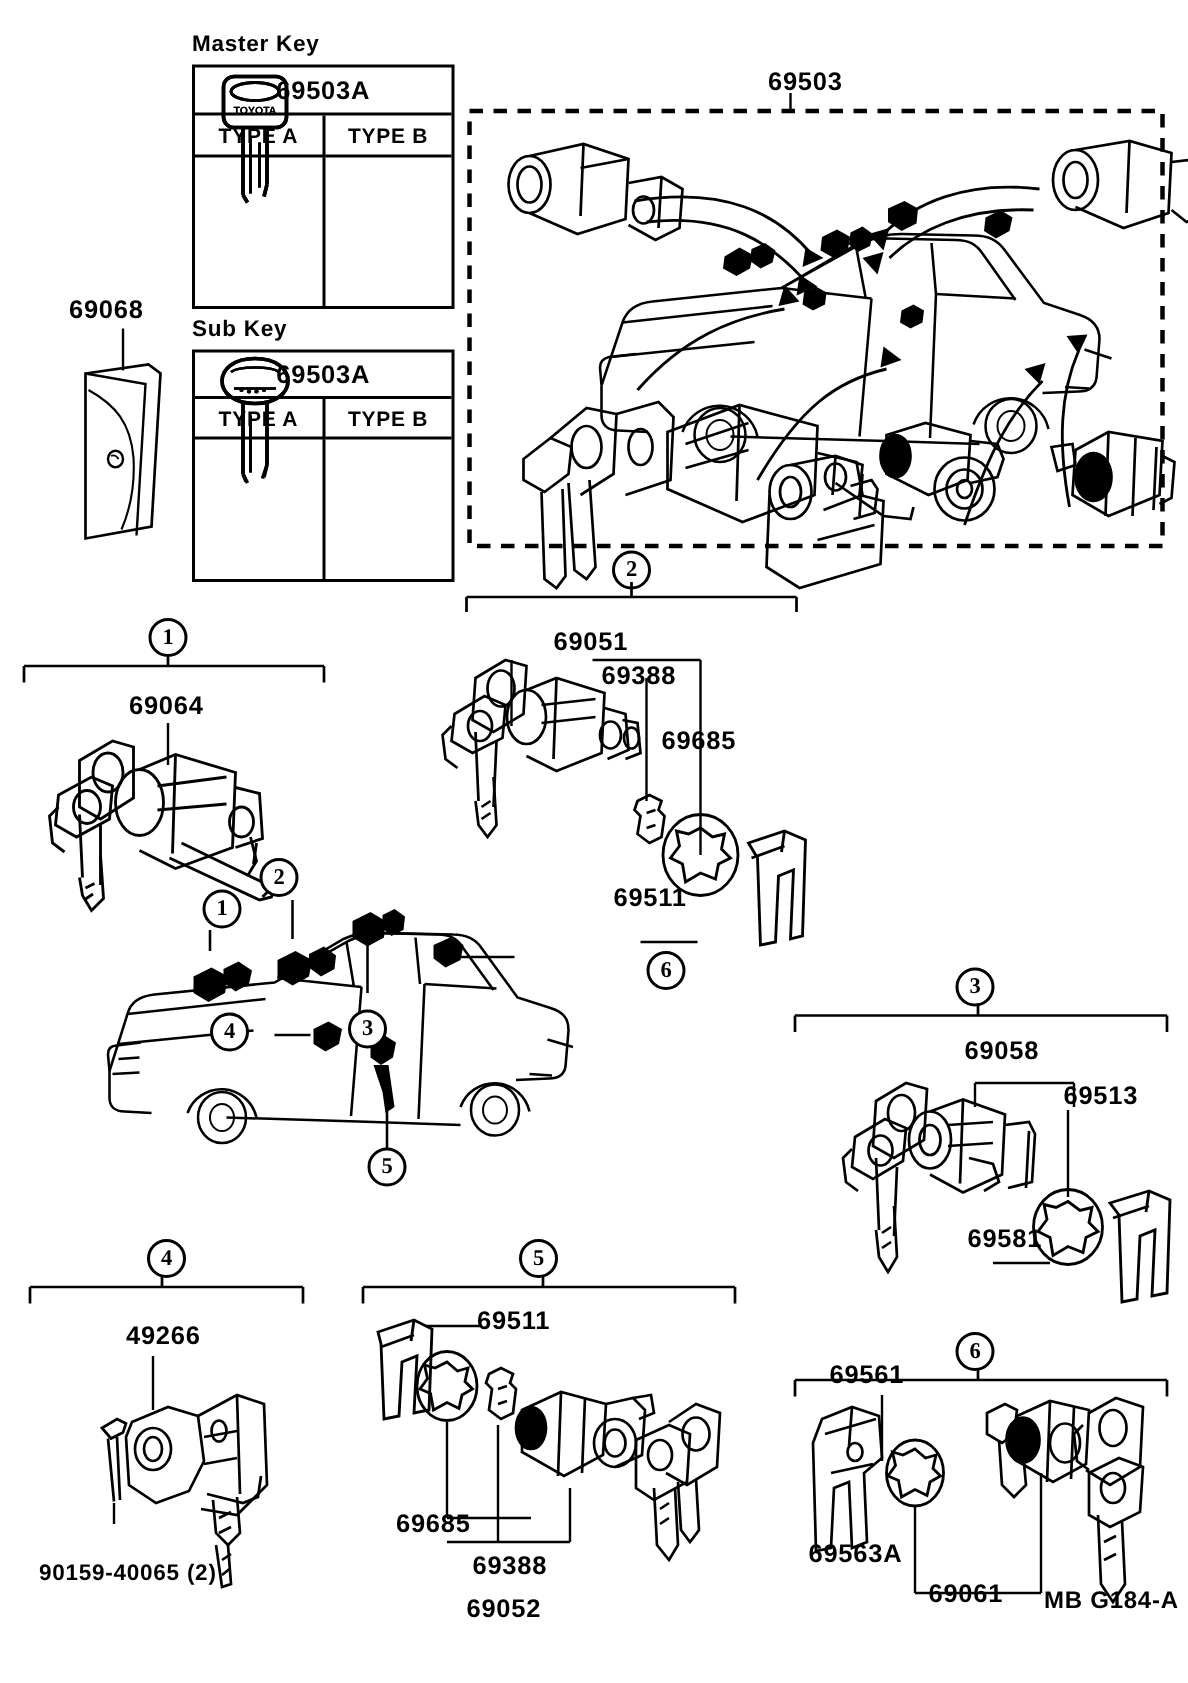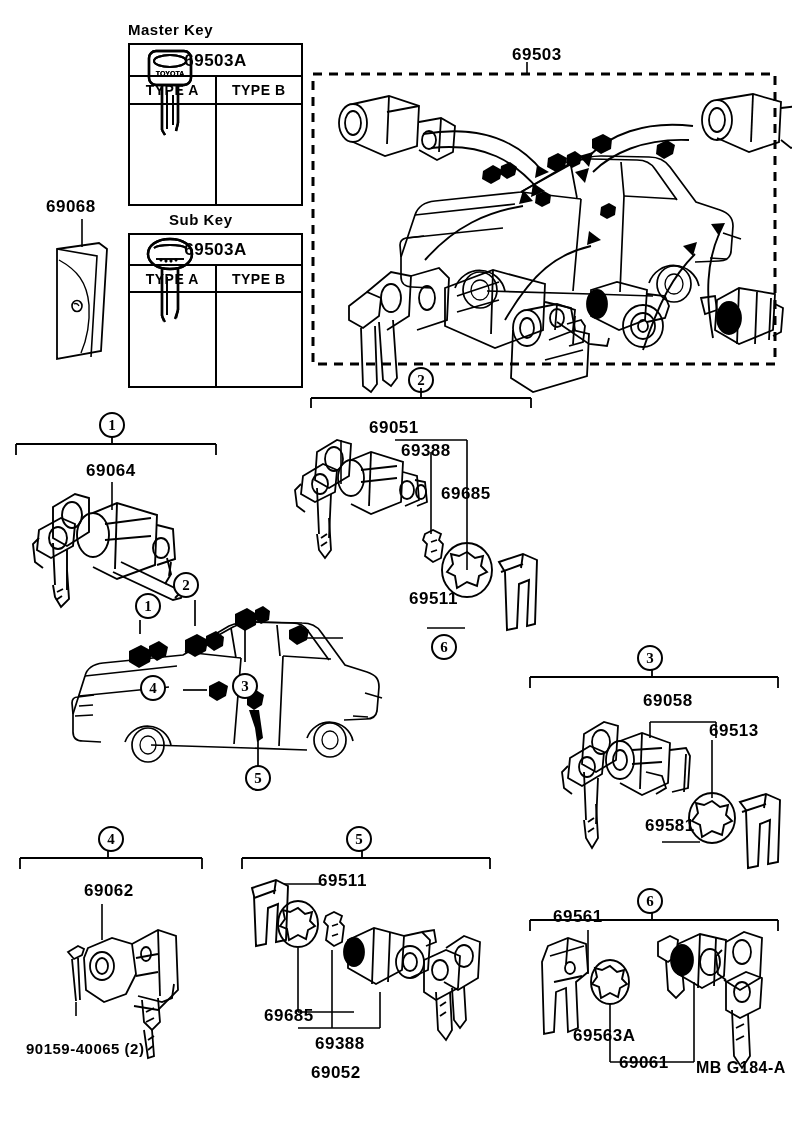--- a/index.html
+++ b/index.html
@@ -80,21 +80,21 @@
           <ellipse class="ln" stroke-width="2" cx="40" cy="16" rx="16" ry="6"></ellipse>
           <text x="40" y="31" text-anchor="middle" font-size="7" font-weight="bold" font-family="Liberation Sans, sans-serif">TOYOTA</text>
           <path class="ln" stroke-width="2.4" d="M32 40 v45 M48 40 v38"></path>
           <path class="ln" stroke-width="2" d="M37 46 v38 M43 50 v30"></path>
           <path class="ln" stroke-width="2.4" d="M32 85 l3 5 M48 78 l-2 8"></path>
         </svg>
       </div>
     </div>
   </div>
 
-  <div class="lbl hdr" style="left:128px;top:212px;margin-left:41px;">Sub Key</div>
+  <div class="lbl hdr" style="left:128px;top:212px;">Sub Key</div>
   <div class="tbl" style="left:128px;top:233px;width:175px;height:155px;">
     <div class="row" style="height:31px;">
       <div class="cellfull">
         <span class="lbl pn" style="position:static;">69503A</span>
       </div>
     </div>
     <div class="row" style="height:27px;">
       <div class="cell divr divb">
         <span class="lbl cellhdr" style="position:static;">TYPE A</span>
       </div>
@@ -458,21 +458,21 @@
     <g class="ln" stroke-width="1.9">
       <path d="M200 92 l26 -8 l14 6 l-2 62 l-10 2 l2 -44 l-10 4 l-2 42 l-10 2 l-2 -58 z"></path>
       <path d="M202 102 l24 -8 M226 84 l-2 14"></path>
     </g>
   </svg>
 
   <div class="circnum" style="left:98px;top:826px;">4</div>
   <svg width="200" height="24" style="left:14px;top:851px;" viewBox="0 0 200 24">
     <path class="ln" stroke-width="1.8" d="M6 18 v-11 M6 7 h182 M188 7 v11 M94 7 v-8"></path>
   </svg>
-  <div class="lbl pn" style="left:84px;top:882px;">69062</div>
+  <div class="lbl pn" style="left:84px;top:882px;">49266</div>
   <div class="lbl pn-sm" style="left:26px;top:1041px;">90159-40065 (2)</div>
   <svg width="200" height="160" style="left:20px;top:900px;" viewBox="0 0 200 160">
     <path class="ln" stroke-width="1.6" d="M82 4 v36"></path>
 
     <g class="ln" stroke-width="1.8">
       <path d="M48 52 l10 -6 l6 3 l-2 6 l-8 4 z"></path>
       <path d="M52 59 l4 42 M58 58 l2 42"></path>
     </g>
     <path class="ln" stroke-width="1.6" d="M56 102 v14"></path>
 
@@ -537,21 +537,21 @@
       <path d="M200 136 l6 -4 M200 146 l6 -4"></path>
       <path d="M212 118 l2 32 l6 8 l6 -8 l-2 -34"></path>
     </g>
   </svg>
 
   <div class="circnum" style="left:637px;top:888px;">6</div>
   <svg width="262" height="24" style="left:524px;top:913px;" viewBox="0 0 262 24">
     <path class="ln" stroke-width="1.8" d="M6 18 v-11 M6 7 h248 M254 7 v11 M128 7 v-8"></path>
   </svg>
   <div class="lbl pn" style="left:553px;top:908px;">69561</div>
-  <div class="lbl pn" style="left:573px;top:1027px;">69563A</div>
+  <div class="lbl pn" style="left:539px;top:1027px;">69563A</div>
   <div class="lbl pn" style="left:619px;top:1054px;">69061</div>
   <svg width="250" height="160" style="left:530px;top:920px;" viewBox="0 0 250 160">
     <path class="ln" stroke-width="1.6" d="M58 10 v44"></path>
     <path class="ln" stroke-width="1.6" d="M80 84 v58 M80 142 h84"></path>
     <path class="ln" stroke-width="1.6" d="M164 62 v80"></path>
 
     <g class="ln" stroke-width="1.8">
       <path d="M18 26 l20 -8 l18 6 l2 28 l-12 10 l2 46 l-10 4 l-2 -44 l-10 4 l-2 40 l-10 2 l-2 -72 z"></path>
       <path d="M20 36 l34 -10 M38 18 l-2 26"></path>
       <ellipse cx="40" cy="48" rx="5" ry="6"></ellipse>

